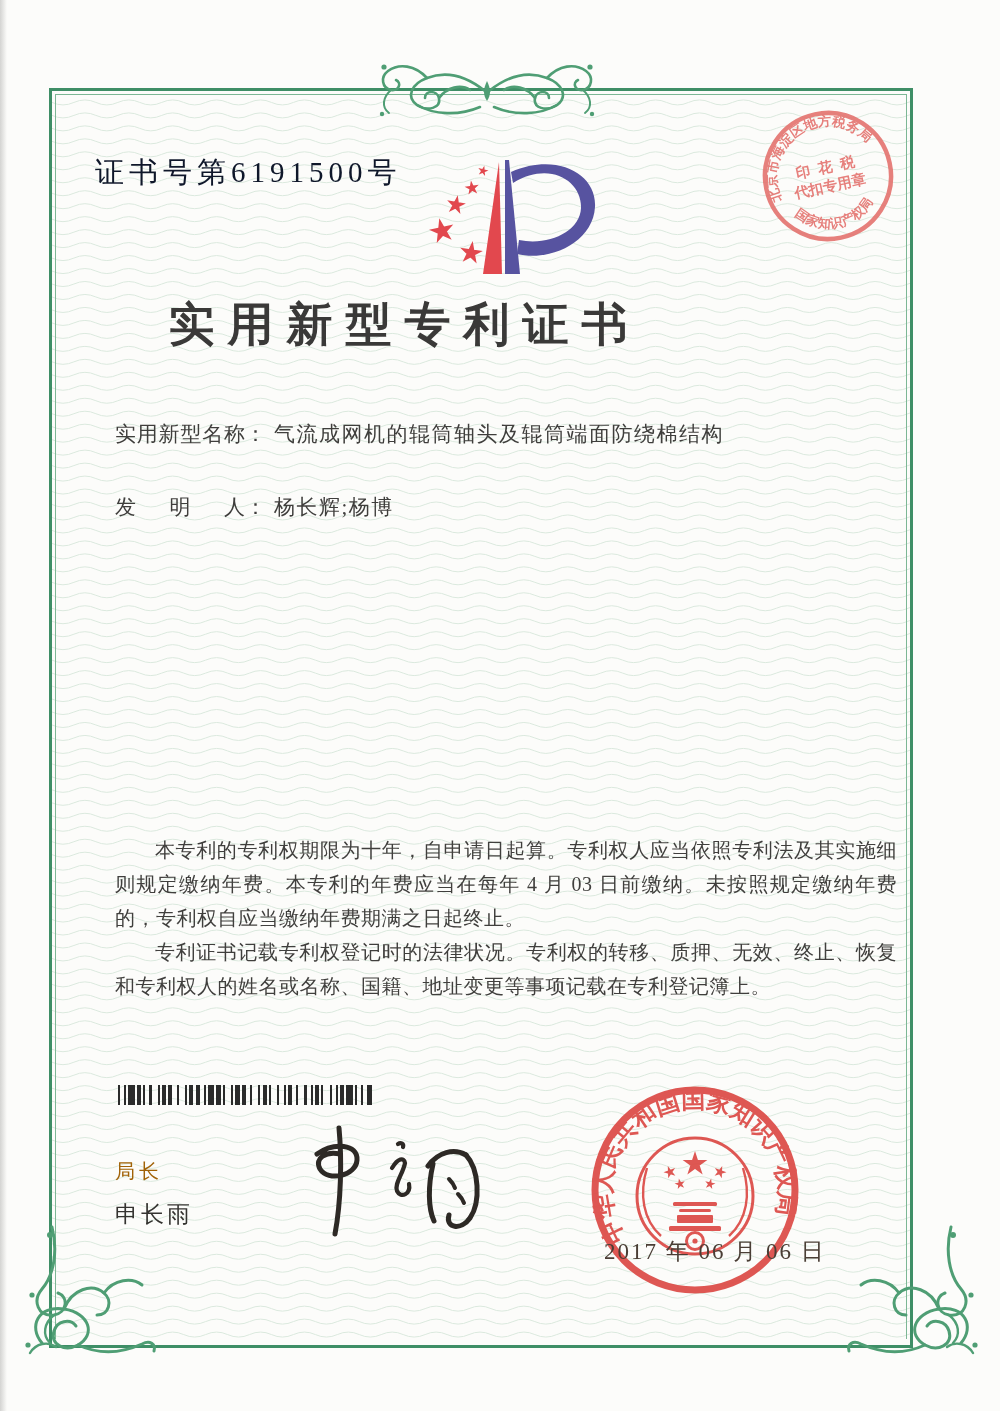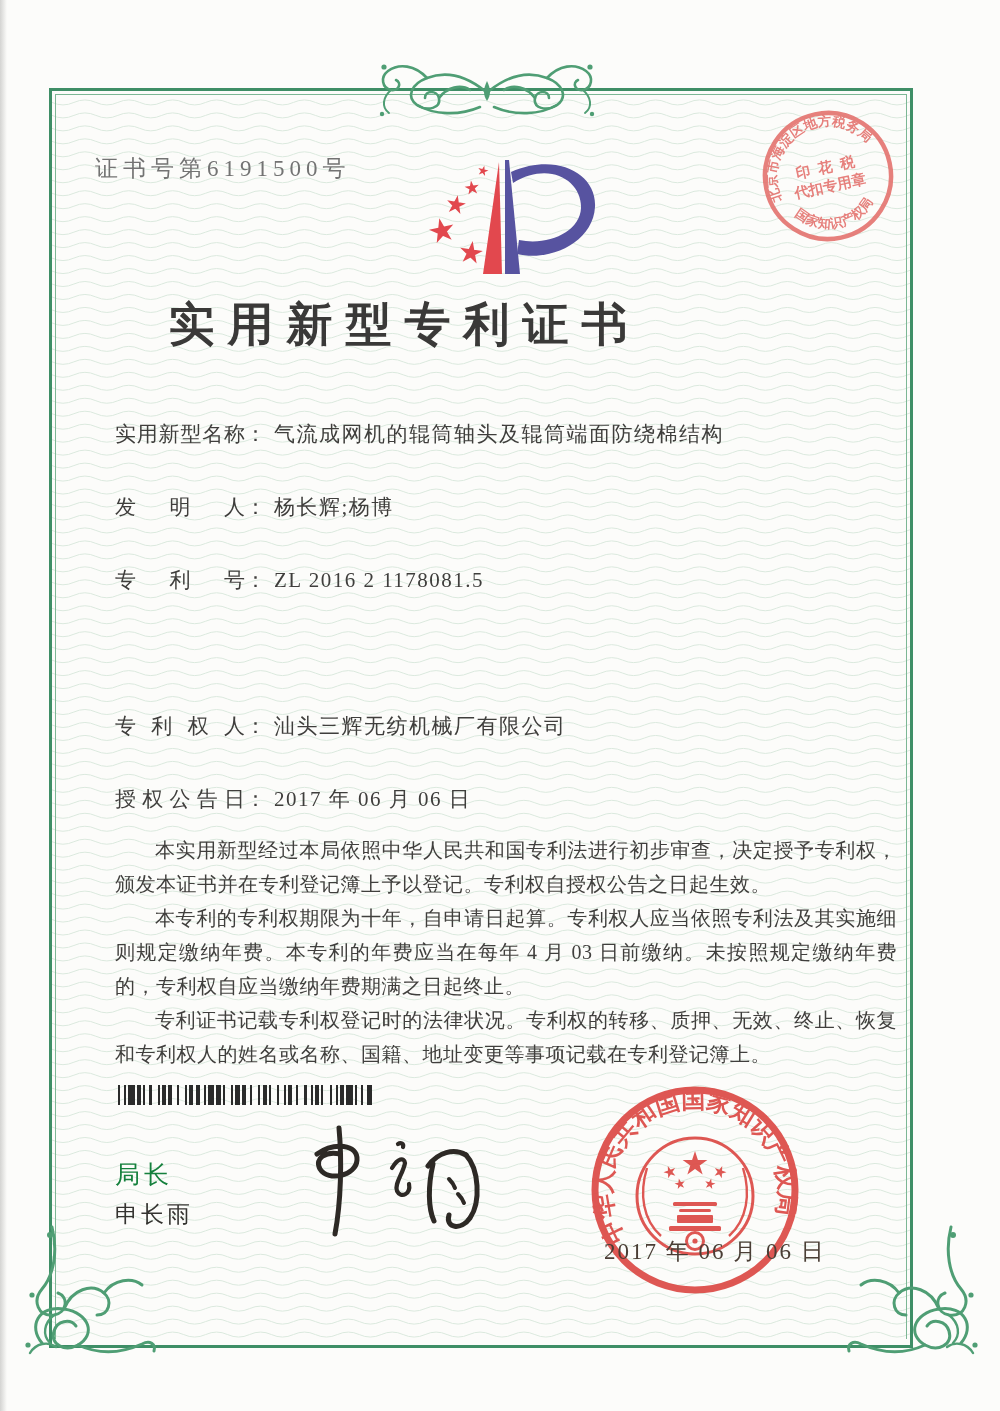--- a/index.html
+++ b/index.html
@@ -21,37 +21,37 @@
     box-sizing:border-box;
   }
   .frame-inner{
     position:absolute;left:3px;top:3px;right:3px;bottom:6px;
     border-top:1px solid #7cb795;border-left:1px solid #7cb795;border-right:1px solid #7cb795;
   }
   .waves{position:absolute;left:0;top:0;width:100%;height:100%;pointer-events:none;}
   .ornament{position:absolute;pointer-events:none;}   
   .flourish{position:absolute;width:140px;height:140px;}
   
-  .cert-no{position:absolute;left:95px;top:153px;font-size:23px;letter-spacing:5px;color:#737373;}
+  .cert-no{position:absolute;left:95px;top:153px;font-size:29px;letter-spacing:5px;color:#0f172a;}
   .logo{position:absolute;left:383px;top:150px;width:215px;height:138px;}
   .title{
     position:absolute;left:49px;top:294px;width:711px;
     text-align:center;font-size:46px;font-weight:700;letter-spacing:13px;color:#3a3938;
   }
   .field-row{position:absolute;left:115px;white-space:nowrap;font-size:21px;color:#3f3e3c;}
   .f-label{display:inline-block;width:130px;text-align:justify;text-align-last:justify;}
   .f-colon{margin-right:8px;}
   .f-value{letter-spacing:1.5px;}
   .paras{position:absolute;left:115px;top:833px;width:782px;font-size:20px;line-height:34px;
     color:#403f3d;letter-spacing:0.5px;text-align:justify;}
   .paras p{margin:0;text-indent:2em;}
   .barcode{position:absolute;left:118px;top:1085px;width:254px;height:20px;display:flex;overflow:hidden;}
   .barcode div{flex:none;height:100%;}
-  .signer-title{position:absolute;left:115px;top:1158px;font-size:25px;letter-spacing:4px;
-    font-family:Liberation Mono, monospace;color:#15803d;}
+  .signer-title{position:absolute;left:115px;top:1158px;font-size:20px;letter-spacing:4px;
+    font-family:Liberation Mono, monospace;color:#a16207;}
   .signer-name{position:absolute;left:115px;top:1199px;font-size:23px;letter-spacing:3px;
     font-family:"Liberation Sans","DejaVu Sans",sans-serif;color:#343330;}
   .signature{position:absolute;left:262px;top:1124px;width:240px;height:115px;}
   .big-seal{position:absolute;left:589px;top:1084px;width:212px;height:212px;opacity:0.92;}
   .seal-date{position:absolute;left:604px;top:1236px;font-size:23px;letter-spacing:2px;color:#4a3e35;
     white-space:nowrap;z-index:5;}
   .tax-stamp{position:absolute;left:758px;top:106px;width:140px;height:140px;
     transform:rotate(-12deg);opacity:0.9;}
   .footer-page{position:absolute;left:49px;top:1304px;width:864px;text-align:center;
     font-size:18px;letter-spacing:2px;color:#474645;}
@@ -254,32 +254,22 @@
   </svg>
 
   <div class="title">实用新型专利证书</div>
 
   <div class="field-row" style="top:420px">
     <span class="f-label">实用新型名称</span><span class="f-colon">：</span><span class="f-value">气流成网机的辊筒轴头及辊筒端面防绕棉结构</span>
   </div>
   <div class="field-row" style="top:493px">
     <span class="f-label">发明人</span><span class="f-colon">：</span><span class="f-value">杨长辉;杨博</span>
   </div>
-  <div class="field-row" style="top:566px">
-    <span class="f-label">专利号</span><span class="f-colon">：</span><span class="f-value">ZL 2016 2 1178081.5</span>
-  </div>
-  <div class="field-row" style="top:712px">
-    <span class="f-label">专利权人</span><span class="f-colon">：</span><span class="f-value">汕头三辉无纺机械厂有限公司</span>
-  </div>
-  <div class="field-row" style="top:785px">
-    <span class="f-label">授权公告日</span><span class="f-colon">：</span><span class="f-value">2017 年 06 月 06 日</span>
-  </div>
 
   <div class="paras">
-    <p>本实用新型经过本局依照中华人民共和国专利法进行初步审查，决定授予专利权，颁发本证书并在专利登记簿上予以登记。专利权自授权公告之日起生效。</p>
     <p>本专利的专利权期限为十年，自申请日起算。专利权人应当依照专利法及其实施细则规定缴纳年费。本专利的年费应当在每年 4 月 03 日前缴纳。未按照规定缴纳年费的，专利权自应当缴纳年费期满之日起终止。</p>
     <p>专利证书记载专利权登记时的法律状况。专利权的转移、质押、无效、终止、恢复和专利权人的姓名或名称、国籍、地址变更等事项记载在专利登记簿上。</p>
   </div>
 
   <div class="barcode" id="barcode">
       <div style="width: 2.1px; background: rgb(43, 43, 43);"></div>
       <div style="width: 4.2px; background: transparent;"></div>
       <div style="width: 2.1px; background: rgb(43, 43, 43);"></div>
       <div style="width: 2.1px; background: transparent;"></div>
       <div style="width: 6.3px; background: rgb(43, 43, 43);"></div>

